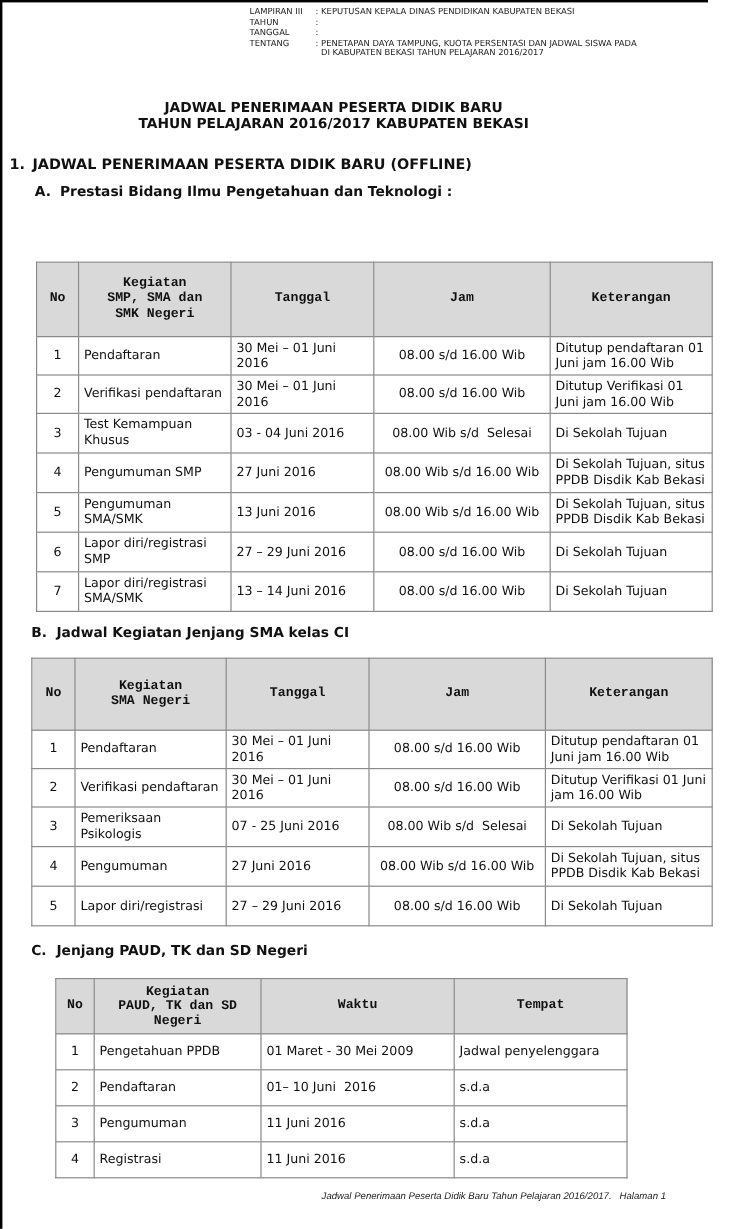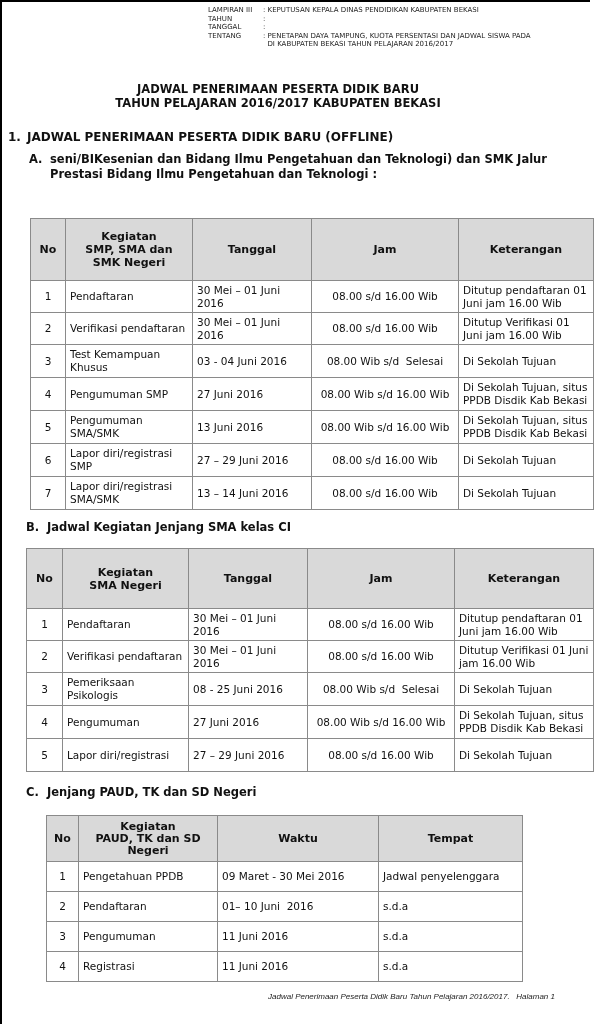--- a/index.html
+++ b/index.html
@@ -28,21 +28,21 @@
     .subsec .letter { position: absolute; left: 0; top: 0; }
     .subsec .txt { display: block; margin-left: 21px; }
 
     table.sched {
       position: absolute; border-collapse: collapse;
       font-size: 10.5px; table-layout: fixed;
     }
     table.sched th, table.sched td {
       border: 1.3px solid #8a8a8a; padding: 0 4px; line-height: 13px;
     }
-    table.sched th { background: #d9d9d9; font-weight: bold; font-size: 11px; text-align: center; }
+    table.sched th { background: #d9d9d9; font-weight: bold; font-size: 11px; text-align: center; font-family: Liberation Mono, monospace; }
     table.sched td.c { text-align: center; }
     table.sched td.l { text-align: left; }
 
     .footer {
       position: absolute; left: 268px; top: 992px;
       font-family: "Liberation Sans", sans-serif; font-style: italic;
       font-size: 8px; color: #222;
     }
   </style>
 </head>
@@ -81,21 +81,20 @@
   <div>JADWAL PENERIMAAN PESERTA DIDIK BARU</div>
   <div>TAHUN PELAJARAN 2016/2017 KABUPATEN BEKASI</div>
 </div>
 
 <div class="sec1">
   <span class="num">1.</span><span>JADWAL PENERIMAAN PESERTA DIDIK BARU (OFFLINE)</span>
 </div>
 
 <div class="subsec" style="left:29px; top:152px; width:560px;">
   <span class="letter">A.</span>
-  <span class="txt">seni/BIKesenian dan Bidang Ilmu Pengetahuan dan Teknologi) dan SMK Jalur</span>
   <span class="txt">Prestasi Bidang Ilmu Pengetahuan dan Teknologi :</span>
 </div>
 
 <table class="sched" style="left:30px; top:218px; width:563px;">
   <colgroup>
     <col style="width:35px">
       <col style="width:127px">
       <col style="width:119px">
       <col style="width:147px">
       <col style="width:135px">
@@ -202,21 +201,21 @@
     <tr style="height:32px">
       <td class="c">2</td>
       <td class="l">Verifikasi pendaftaran</td>
       <td class="l">30 Mei – 01 Juni 2016</td>
       <td class="c">08.00 s/d 16.00 Wib</td>
       <td class="l">Ditutup Verifikasi 01 Juni jam 16.00 Wib</td>
     </tr>
     <tr style="height:33px">
       <td class="c">3</td>
       <td class="l">Pemeriksaan Psikologis</td>
-      <td class="l">08 - 25 Juni 2016</td>
+      <td class="l">07 - 25 Juni 2016</td>
       <td class="c" style="white-space:pre">08.00 Wib s/d  Selesai</td>
       <td class="l">Di Sekolah Tujuan</td>
     </tr>
     <tr style="height:33px">
       <td class="c">4</td>
       <td class="l">Pengumuman</td>
       <td class="l">27 Juni 2016</td>
       <td class="c">08.00 Wib s/d 16.00 Wib</td>
       <td class="l">Di Sekolah Tujuan, situs PPDB Disdik Kab Bekasi</td>
     </tr>
@@ -251,21 +250,21 @@
         <div>Negeri</div>
       </th>
       <th>Waktu</th>
       <th>Tempat</th>
     </tr>
   </thead>
   <tbody>
     <tr style="height:30px">
       <td class="c">1</td>
       <td class="l">Pengetahuan PPDB</td>
-      <td class="l">09 Maret - 30 Mei 2016</td>
+      <td class="l">01 Maret - 30 Mei 2009</td>
       <td class="l">Jadwal penyelenggara</td>
     </tr>
     <tr style="height:30px">
       <td class="c">2</td>
       <td class="l">Pendaftaran</td>
       <td class="l" style="white-space:pre">01– 10 Juni  2016</td>
       <td class="l">s.d.a</td>
     </tr>
     <tr style="height:30px">
       <td class="c">3</td>

